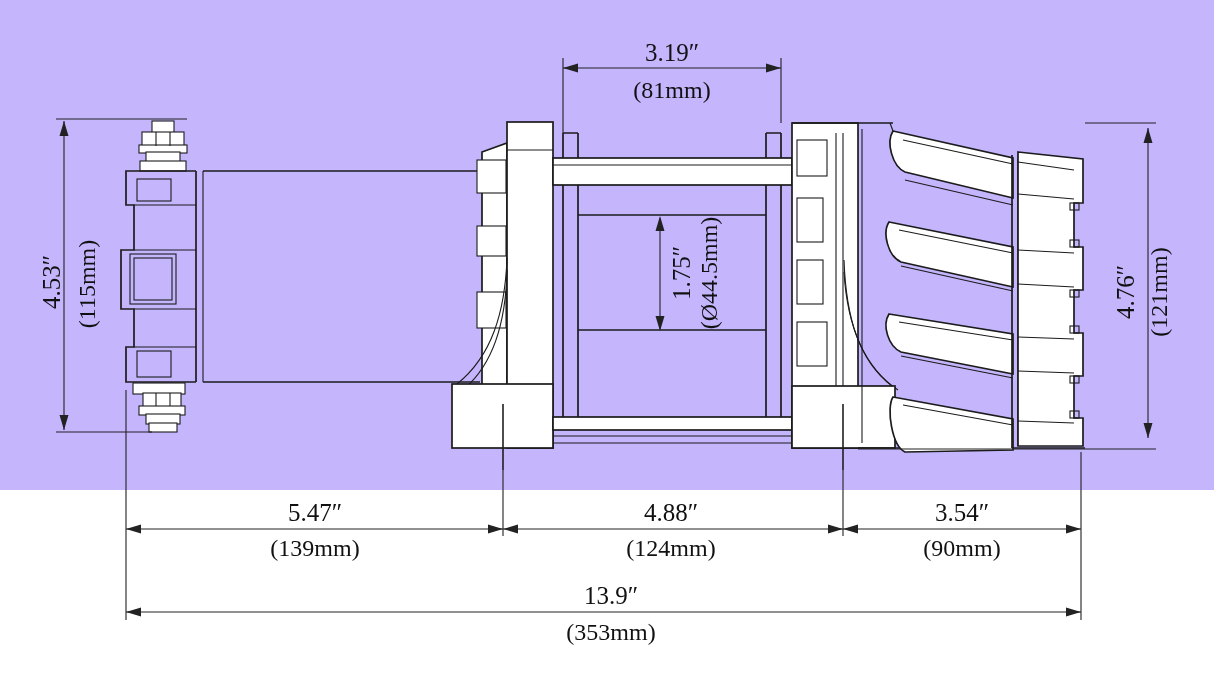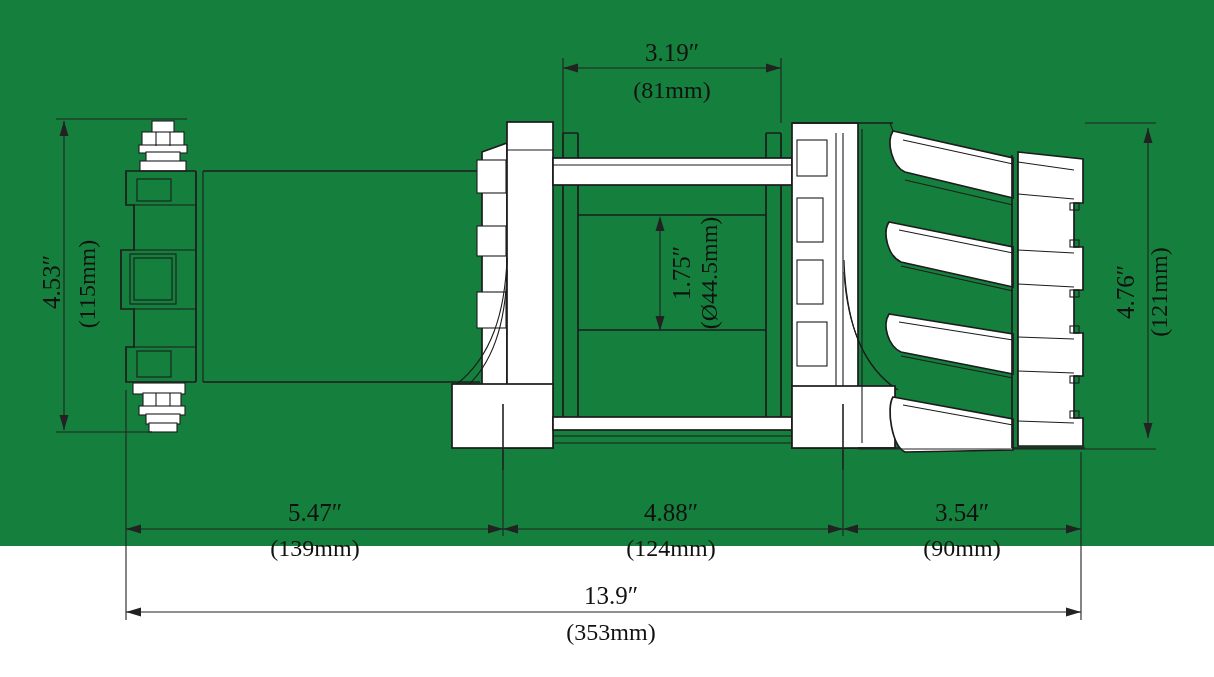--- a/index.html
+++ b/index.html
@@ -1,17 +1,17 @@
 <!DOCTYPE html>
 <html><head>
 <meta charset="utf-8">
 <style>
   html,body{margin:0;padding:0;background:#ffffff;}
   body{width:1214px;height:677px;overflow:hidden;}
-  .stage{position:relative;width:1214px;height:546px;background:#15803d;}
+  .stage{position:relative;width:1214px;height:490px;background:#c4b5fd;}
   svg{display:block;}
   
   .part   {stroke:#1c1c1c;stroke-width:1.7;fill:none;stroke-linejoin:miter;}
   .partf  {stroke:#1c1c1c;stroke-width:1.7;fill:#ffffff;stroke-linejoin:miter;}
   .det    {stroke:#1c1c1c;stroke-width:1.1;fill:none;}
   .detf   {stroke:#1c1c1c;stroke-width:1.1;fill:#ffffff;}
   .dim    {stroke:#222222;stroke-width:1.1;fill:none;}
   .arr    {fill:#222222;stroke:none;}
   .dimtxt {font-family:"Liberation Serif", serif;font-size:25px;fill:#111111;}
   .dimtxt2{font-family:"Liberation Serif", serif;font-size:24px;fill:#111111;}

